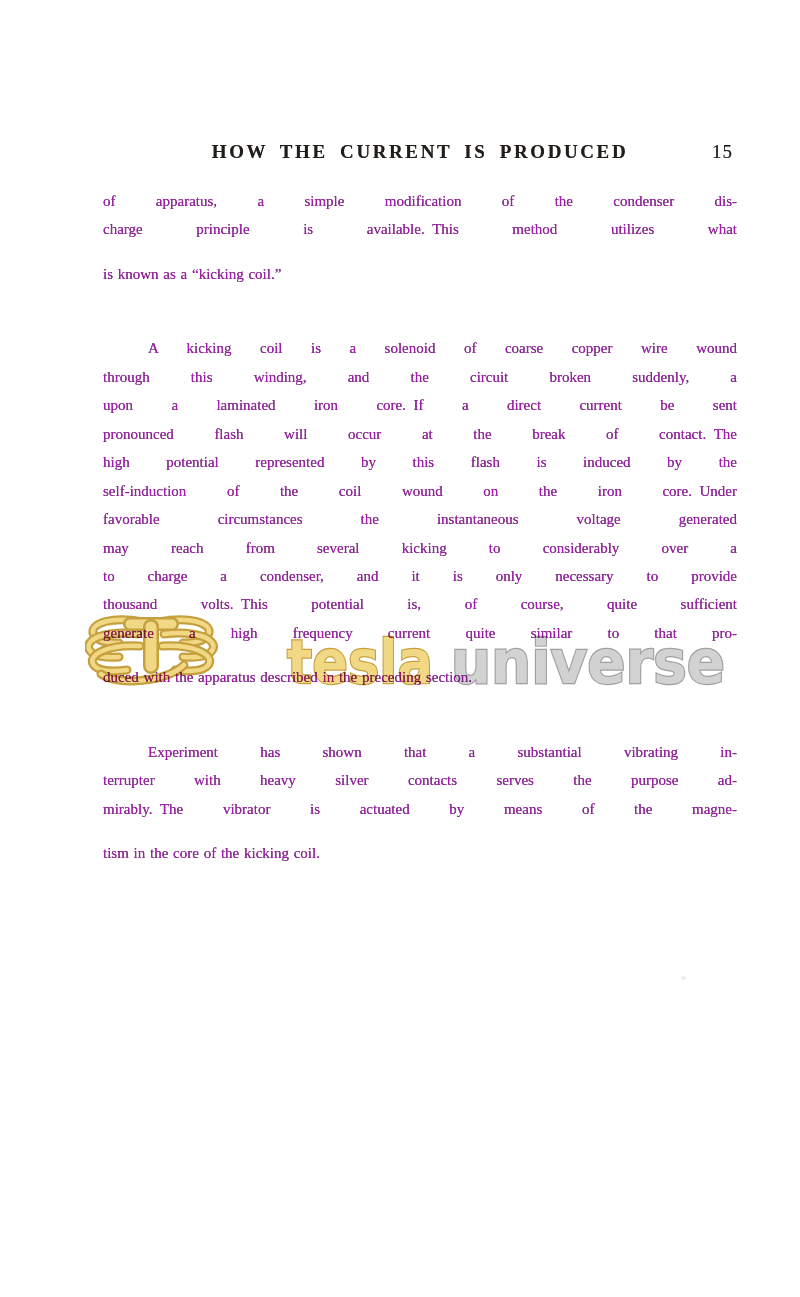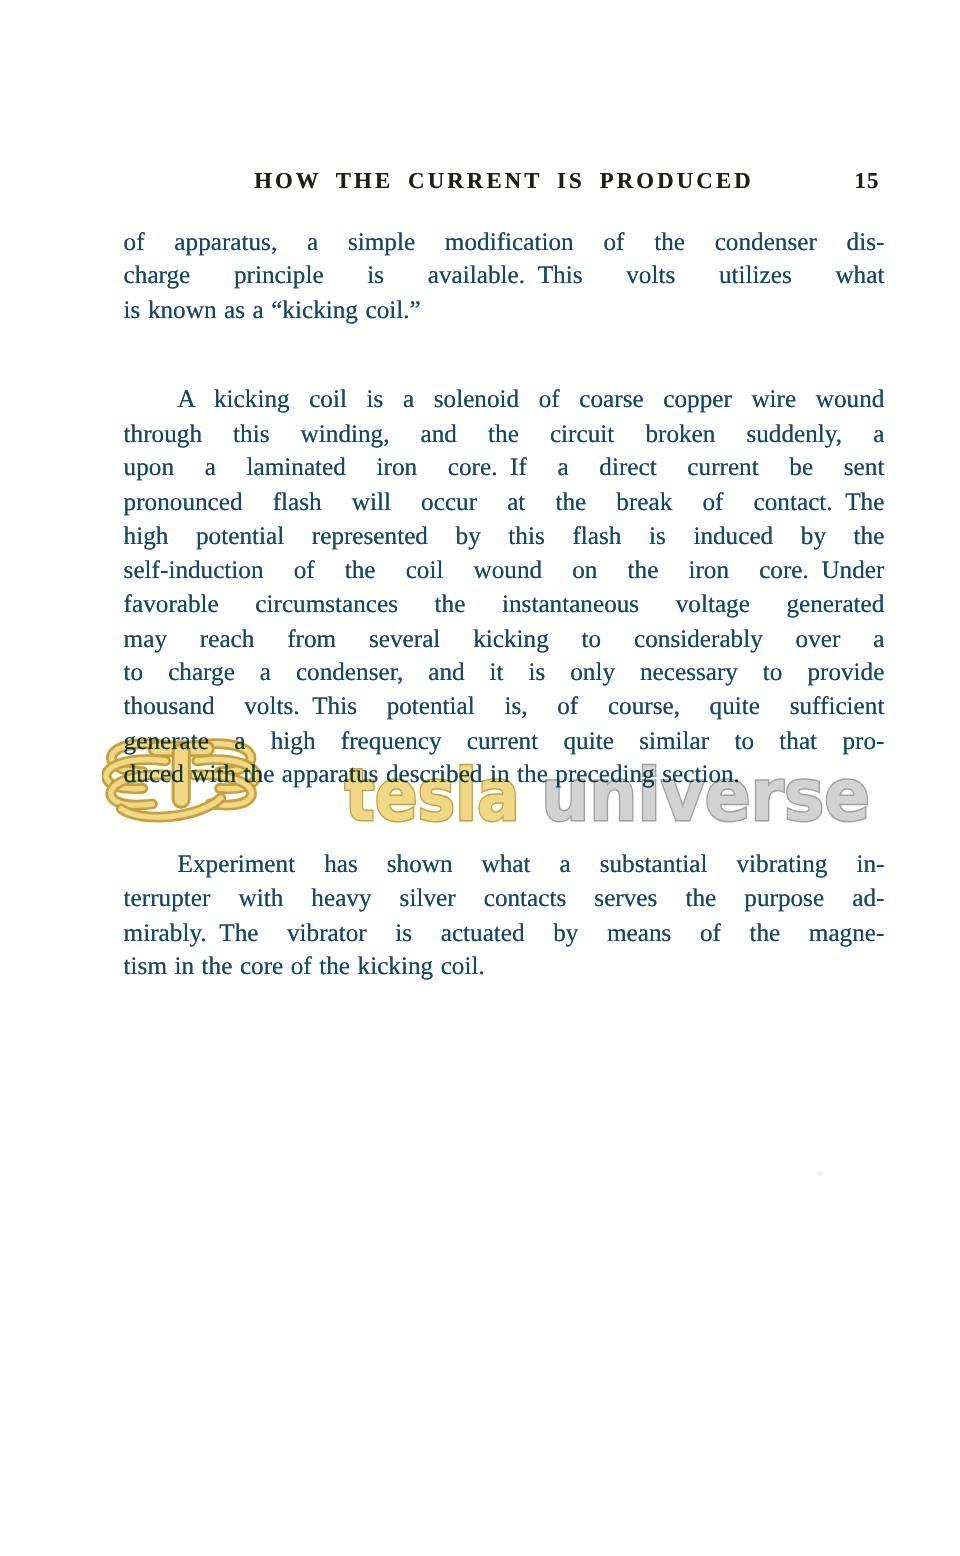--- a/index.html
+++ b/index.html
@@ -29,42 +29,43 @@
     font-weight: 700;
     letter-spacing: 2.6px;
     word-spacing: 5px;
     color: #211d19;
     text-shadow: 0 0 0.4px rgba(20,18,16,.6);
   }
   .page-number {
     position: absolute;
     right: 4px; top: 0;
     font-size: 19px;
-    font-weight: 700;
+    font-weight: 400;
     letter-spacing: 1px;
     color: #211d19;
     text-shadow: 0 0 0.4px rgba(20,18,16,.6);
   }
 
   
   .body-text {
     position: absolute;
     left: 103px; top: 187px; width: 634px;
-    font-size: 21px;
+    font-size: 15px;
     line-height: 28.45px;
-    color: #0c4a6e;
+    color: #a21caf;
     text-shadow: 0 0 0.45px rgba(27,23,19,.75);
   }
   .body-text .line {
     text-align: justify;
     text-align-last: justify;
     word-spacing: 1px;
   }
   .body-text .line.last {
     text-align-last: left;
+    margin-top: 16px;
   }
   .body-text .line.indent {
     text-indent: 45px;
     margin-top: 46px;
   }
 
   
   .watermark {
     position: absolute;
     left: 85px; top: 603px;
@@ -101,35 +102,35 @@
 
 <div class="page">
 
   <div class="header-row">
     <span class="running-title">HOW THE CURRENT IS PRODUCED</span>
     <span class="page-number">15</span>
   </div>
 
   <div class="body-text" id="body-text">
       <div class="line">of apparatus, a simple modification of the condenser dis-</div>
-      <div class="line">charge principle is available. This volts utilizes what</div>
+      <div class="line">charge principle is available. This method utilizes what</div>
       <div class="line last">is known as a “kicking coil.”</div>
       <div class="line indent">A kicking coil is a solenoid of coarse copper wire wound</div>
       <div class="line">through this winding, and the circuit broken suddenly, a</div>
       <div class="line">upon a laminated iron core. If a direct current be sent</div>
       <div class="line">pronounced flash will occur at the break of contact. The</div>
       <div class="line">high potential represented by this flash is induced by the</div>
       <div class="line">self-induction of the coil wound on the iron core. Under</div>
       <div class="line">favorable circumstances the instantaneous voltage generated</div>
       <div class="line">may reach from several kicking to considerably over a</div>
       <div class="line">to charge a condenser, and it is only necessary to provide</div>
       <div class="line">thousand volts. This potential is, of course, quite sufficient</div>
       <div class="line">generate a high frequency current quite similar to that pro-</div>
       <div class="line last">duced with the apparatus described in the preceding section.</div>
-      <div class="line indent">Experiment has shown what a substantial vibrating in-</div>
+      <div class="line indent">Experiment has shown that a substantial vibrating in-</div>
       <div class="line">terrupter with heavy silver contacts serves the purpose ad-</div>
       <div class="line">mirably. The vibrator is actuated by means of the magne-</div>
       <div class="line last">tism in the core of the kicking coil.</div>
     </div>
 
   <svg class="watermark" viewBox="0 0 660 122" xmlns="http://www.w3.org/2000/svg">
     <defs>
       <path id="wmL1" d="M 57 12 C 26 6, 5 13, 7 23 C 9 30, 19 33, 33 33"></path>
       <path id="wmL2" d="M 52 24 C 20 20, -1 29, 3 39 C 6 46, 18 48, 33 47"></path>
       <path id="wmL3" d="M 54 36 C 24 34, 2 44, 7 54 C 11 61, 25 62, 41 60"></path>

